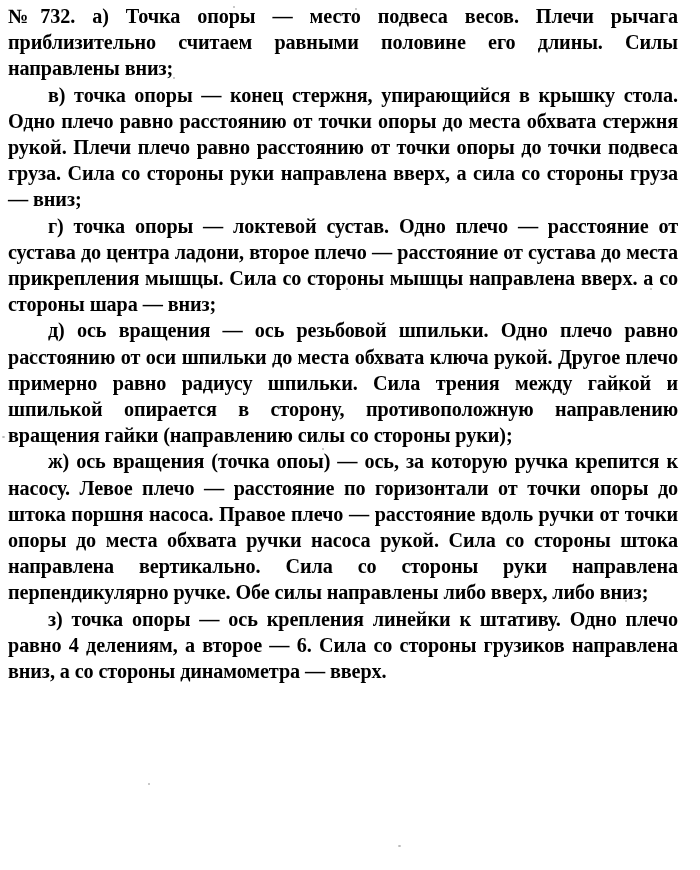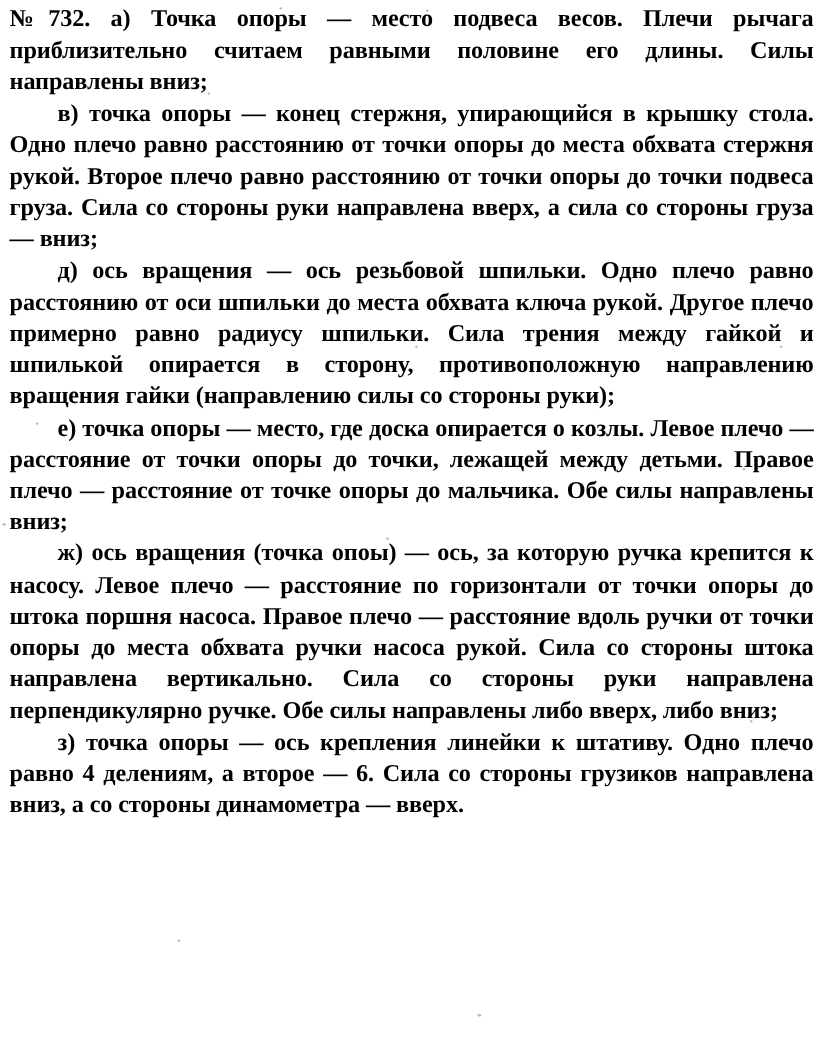--- a/index.html
+++ b/index.html
@@ -63,26 +63,26 @@
 </head>
 <body>
 
 <div id="page">
 
   <div id="text-column">
 
     <p class="para first">№732. а) Точка опоры — место подвеса весов. Плечи рычага приблизительно считаем равными половине его длины. Силы направлены вниз;</p>
 
 
-    <p class="para">в) точка опоры — конец стержня, упирающийся в крышку стола. Одно плечо равно расстоянию от точки опоры до места обхвата стержня рукой. Второе плечо равно расстоянию от точки опоры до точки подвеса груза. Сила со стороны руки направлена вверх, а сила со стороны груза — вниз;</p>
+    <p class="para">в) точка опоры — конец стержня, упирающийся в крышку стола. Одно плечо равно расстоянию от точки опоры до места обхвата стержня рукой. Плечи плечо равно расстоянию от точки опоры до точки подвеса груза. Сила со стороны руки направлена вверх, а сила со стороны груза — вниз;</p>
 
+    <p class="para">г) точка опоры — локтевой сустав. Одно плечо — расстояние от сустава до центра ладони, второе плечо — расстояние от сустава до места прикрепления мышцы. Сила со стороны мышцы направлена вверх. а со стороны шара — вниз;</p>
 
     <p class="para">д) ось вращения — ось резьбовой шпильки. Одно плечо равно расстоянию от оси шпильки до места обхвата ключа рукой. Другое плечо примерно равно радиусу шпильки. Сила трения между гайкой и шпилькой опирается в сторону, противоположную направлению вращения гайки (направлению силы со стороны руки);</p>
 
-    <p class="para">е) точка опоры — место, где доска опирается о козлы. Левое плечо — расстояние от точки опоры до точки, лежащей между детьми. Правое плечо — расстояние от точке опоры до мальчика. Обе силы направлены вниз;</p>
 
     <p class="para">ж) ось вращения (точка опоы) — ось, за которую ручка крепится к насосу. Левое плечо — расстояние по горизонтали от точки опоры до штока поршня насоса. Правое плечо — расстояние вдоль ручки от точки опоры до места обхвата ручки насоса рукой. Сила со стороны штока направлена вертикально. Сила со стороны руки направлена перпендикулярно ручке. Обе силы направлены либо вверх, либо вниз;</p>
 
     <p class="para">з) точка опоры — ось крепления линейки к штативу. Одно плечо равно 4 делениям, а второе — 6. Сила со стороны грузиков направлена вниз, а со стороны динамометра — вверх.</p>
 
   </div>
 
   <span class="speck" style="left:233px; top:6px; width:2px; height:2px;"></span>
   <span class="speck" style="left:355px; top:8px; width:2px; height:2px;"></span>
   <span class="speck" style="left:173px; top:77px; width:2px; height:2px;"></span>

